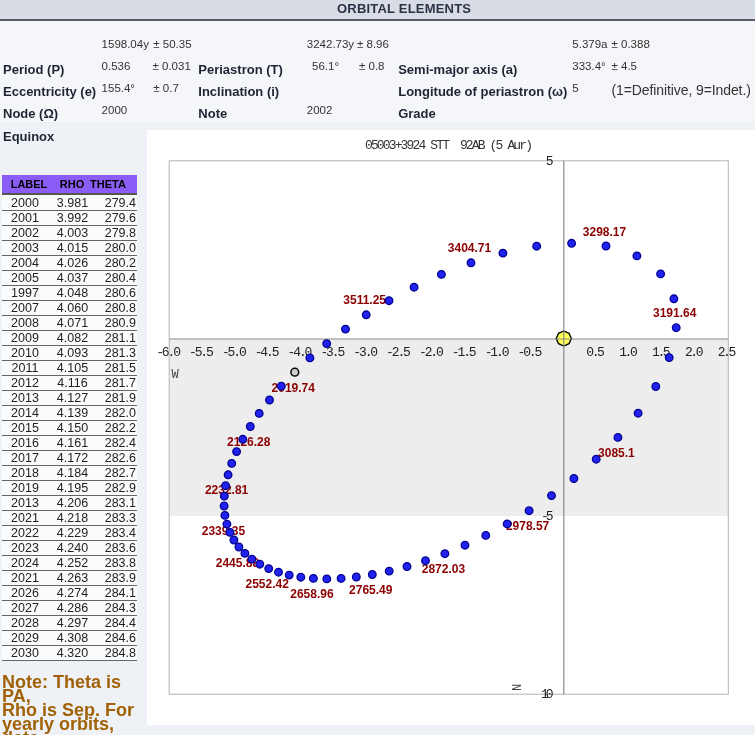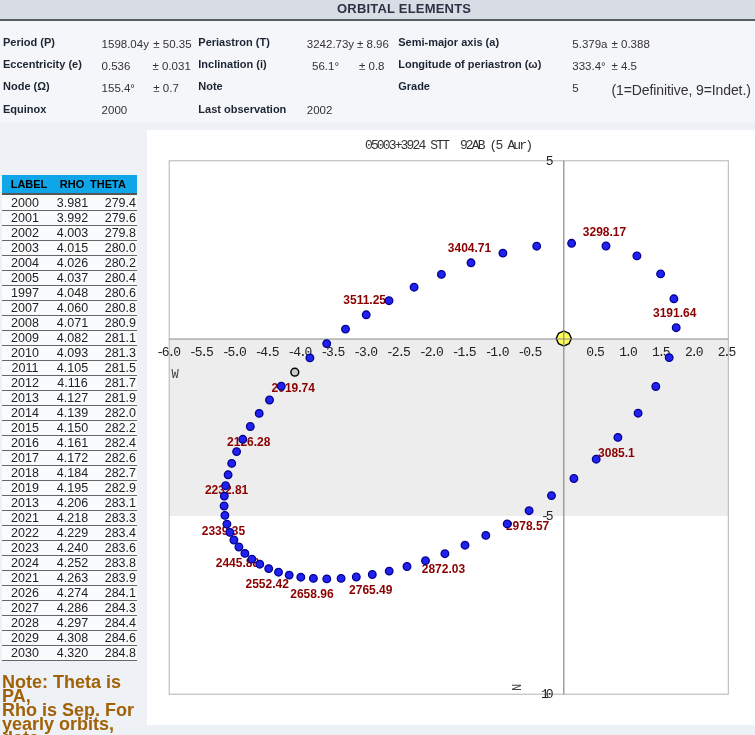--- a/index.html
+++ b/index.html
@@ -1,22 +1,22 @@
 <!DOCTYPE html>
 <html><head><meta charset="utf-8"><style>
 * { margin:0; padding:0; box-sizing:border-box; }
 body { width:755px; height:735px; background:#eef1f6; font-family:"Liberation Sans",sans-serif; position:relative; overflow:hidden; }
 .hdr { position:absolute; left:0; top:0; width:755px; height:20.5px; background:#d8dce4; border-bottom:2px solid #585c63;padding-left:15px; }
 .hdr span { position:absolute; left:337px; top:1px; font-size:13px; font-weight:bold; color:#2c3345; letter-spacing:0.2px; }
 .topbg { position:absolute; left:0; top:20.5px; width:755px; height:101.5px; background:#f5f6f9; }
-.tl { position:absolute; font-size:11px; font-weight:bold; color:#1c2533; white-space:nowrap; }
+.tl { position:absolute; font-size:13px; font-weight:bold; color:#1c2533; white-space:nowrap;margin-top:26px; }
 .tv { position:absolute; font-size:11.5px; color:#333; white-space:nowrap; }
 .chartbox { position:absolute; left:147px; top:130px; width:608px; height:595px; background:#fff; }
 table.eph { position:absolute; left:2px; top:175px; border-collapse:collapse; table-layout:fixed; width:135px; }
-table.eph th { background:#0ea5e9; font-size:11px; font-weight:bold; color:#000; height:19px; border-bottom:2px solid #555; text-align:center; }
+table.eph th { background:#8b5cf6; font-size:11px; font-weight:bold; color:#000; height:19px; border-bottom:2px solid #555; text-align:center; }
 table.eph td { font-size:12.5px; color:#222; height:14.95px; border-bottom:1px solid #666; text-align:center; background:#fafbfd; padding:0; }
 table.eph td.c3, table.eph th.c3 { text-align:right; padding-right:14px; }
 table.eph tr.r1 td { height:16.95px; }
 table.eph td:nth-child(2) { padding-left:7px; }
 table.eph td.c3 { padding-right:1px; }
 .note { position:absolute; left:2px; top:674.5px; width:140px; font-size:18px; font-weight:bold; color:#a16207; line-height:14.2px; }
 </style></head>
 <body>
 <div class="hdr">
     <span>ORBITAL ELEMENTS</span>

